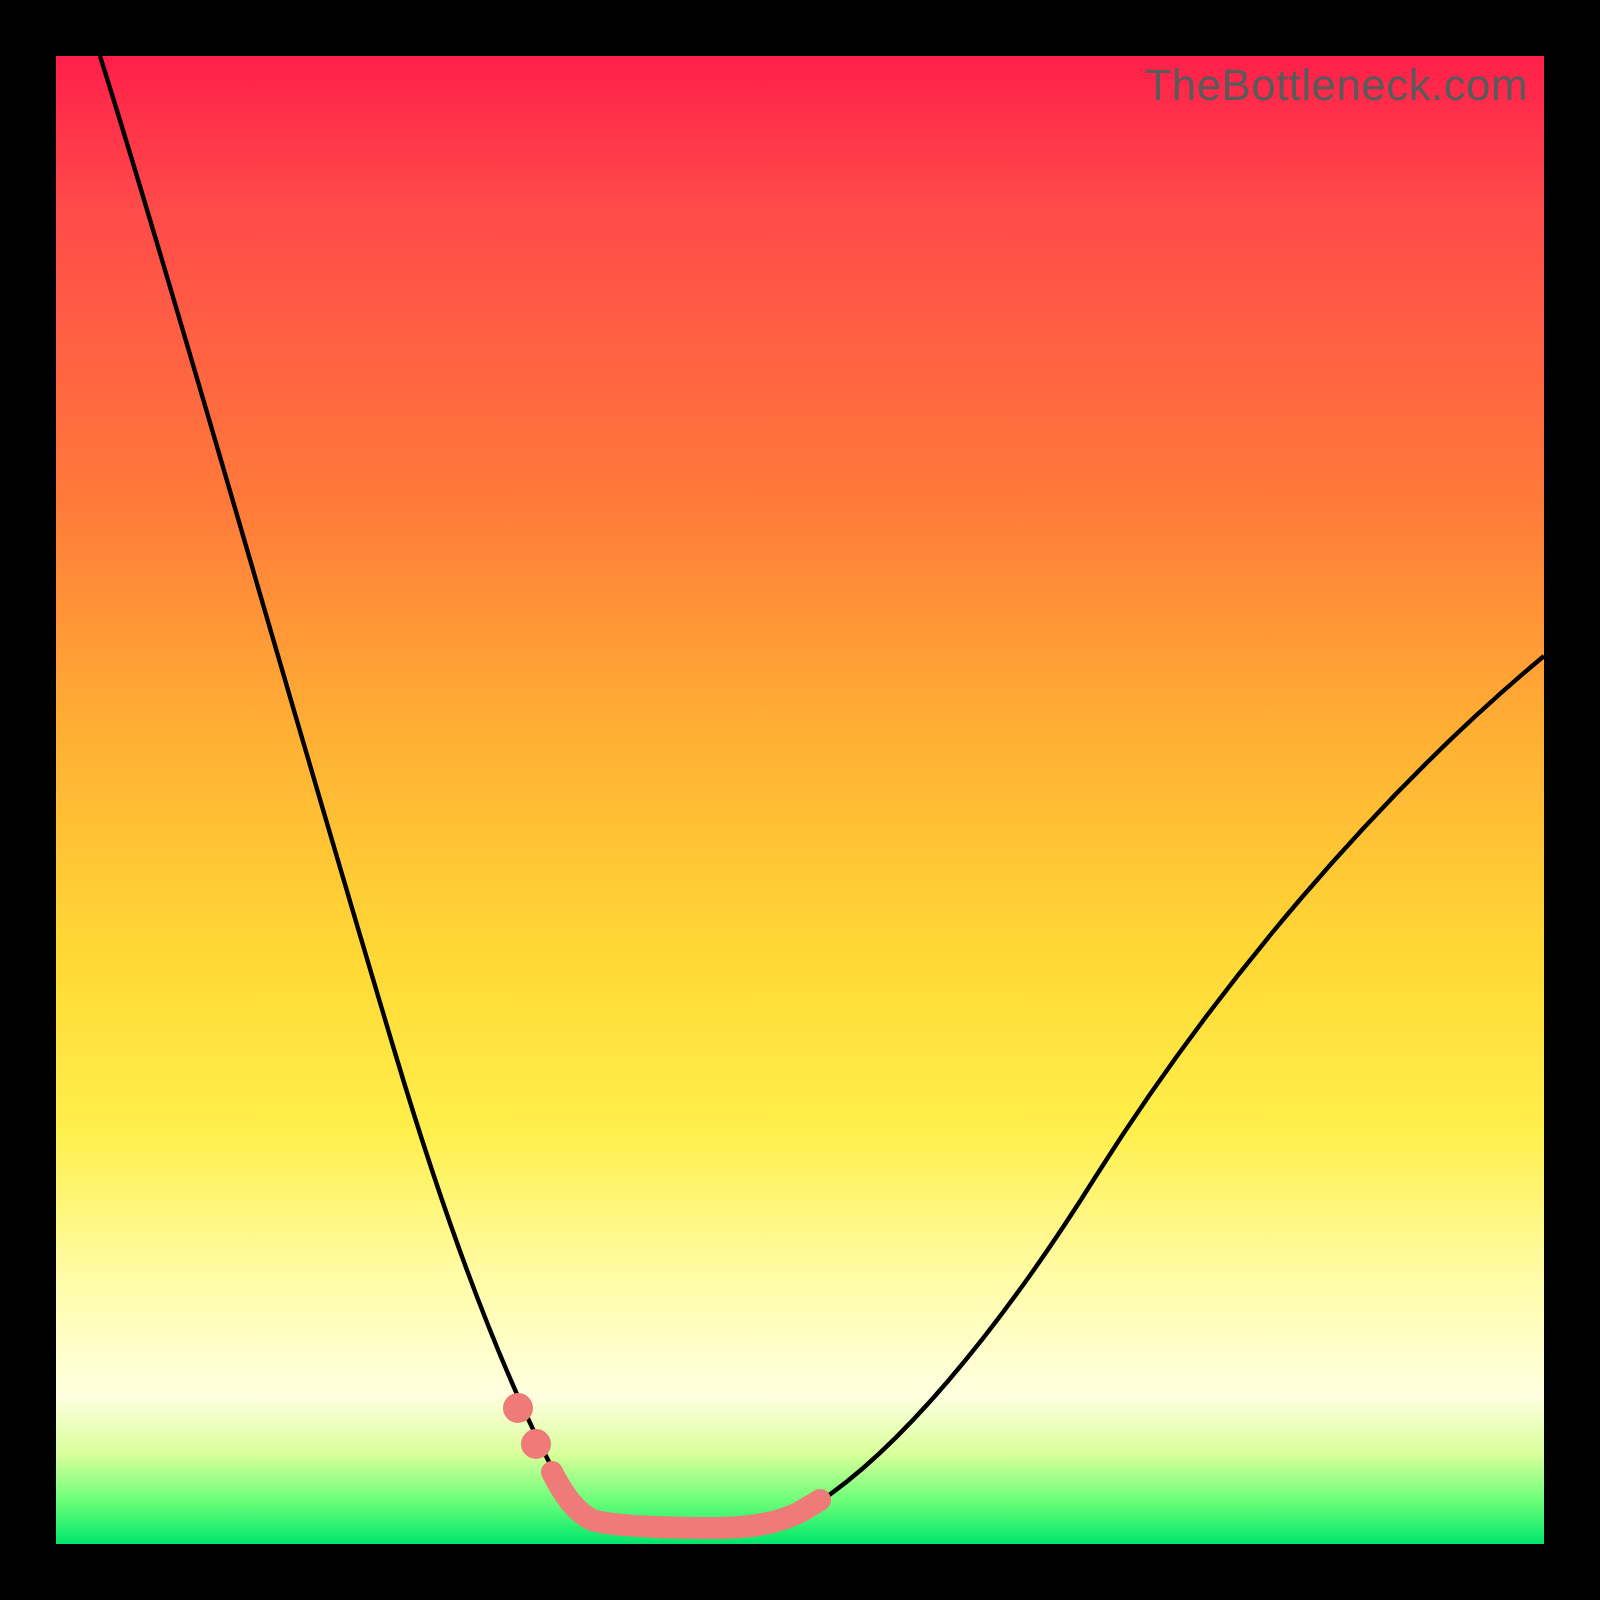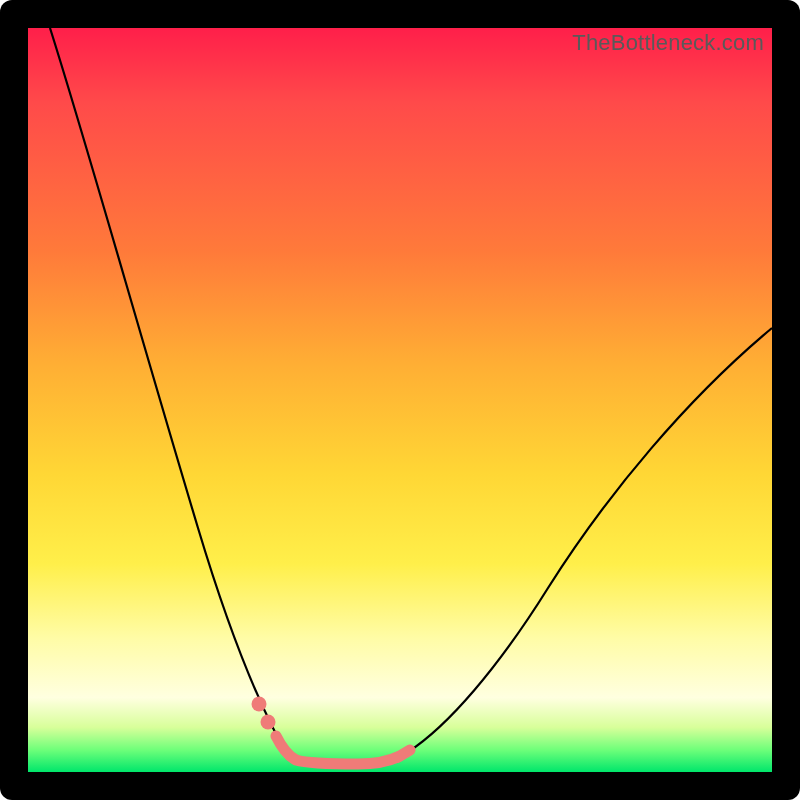--- a/index.html
+++ b/index.html
@@ -9,21 +9,20 @@
     height: 800px;
     overflow: hidden;
     font-family: Arial, Helvetica, sans-serif;
   }
   .frame {
     position: relative;
     width: 800px;
     height: 800px;
     background: #000;
     box-sizing: border-box;
-    border-radius: 12px;
   }
   .plot-area {
     position: absolute;
     left: 28px;
     top: 28px;
     width: 744px;
     height: 744px;
     
     background: linear-gradient(
       to bottom,

